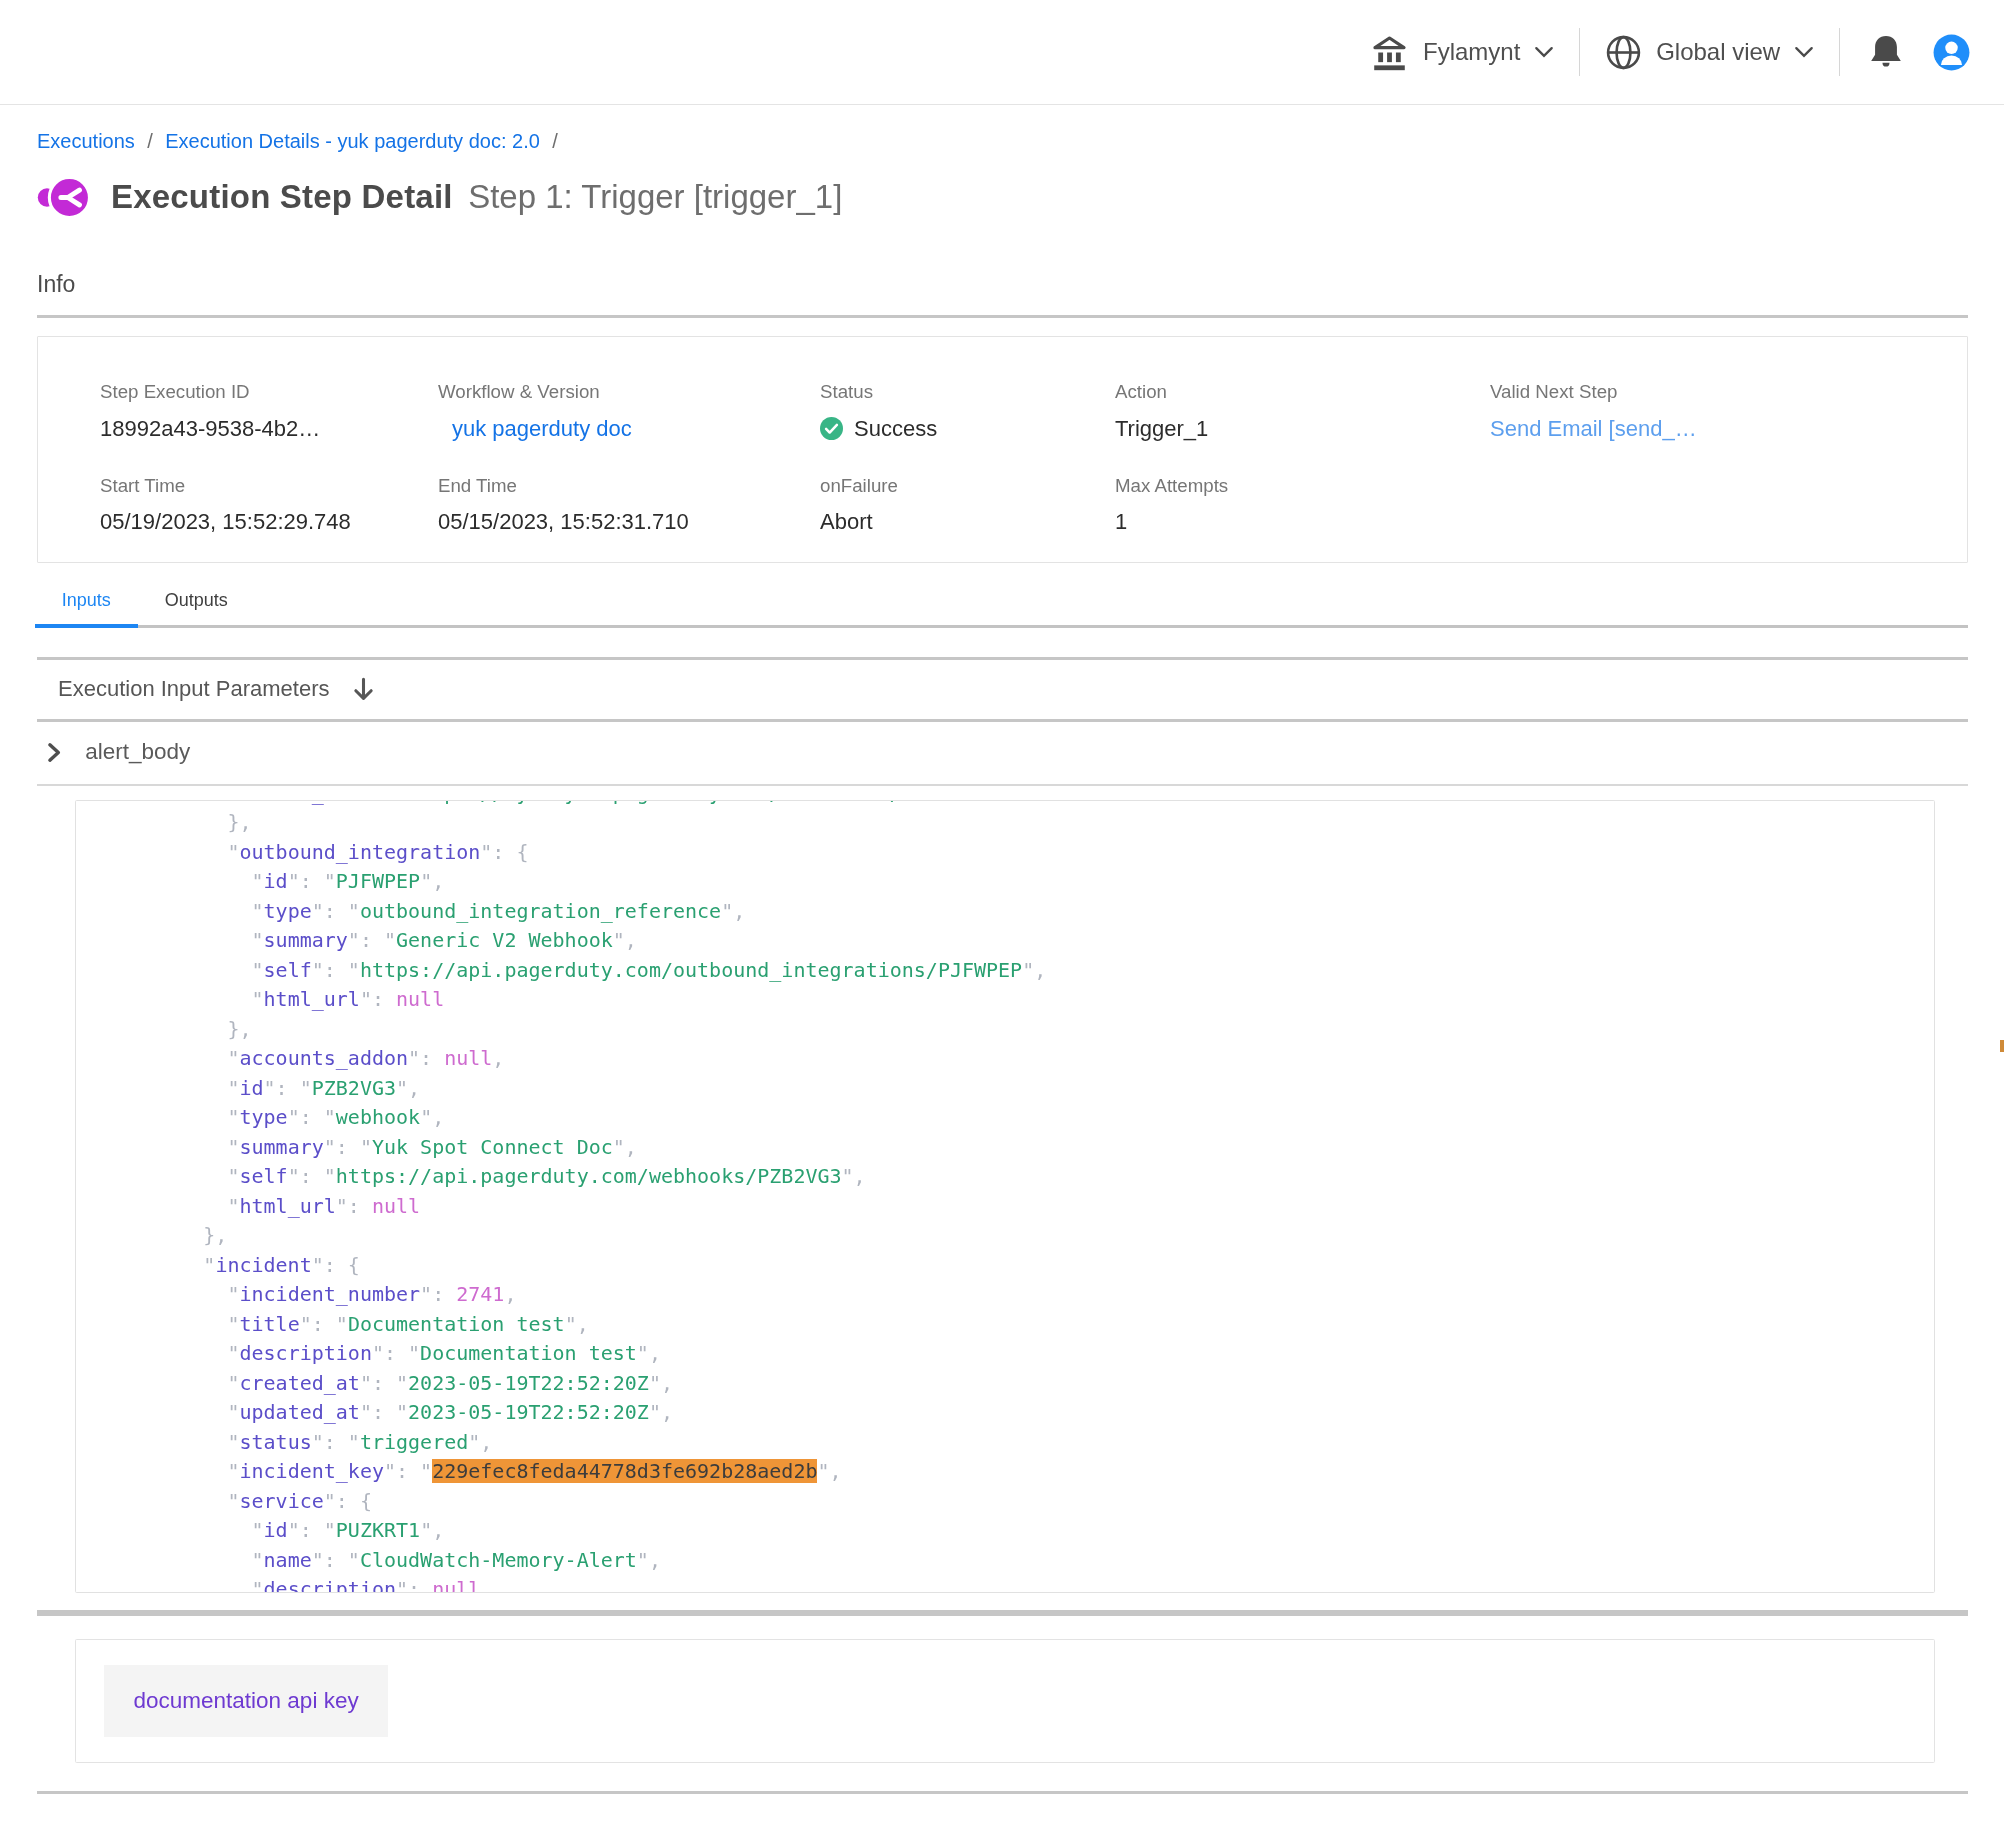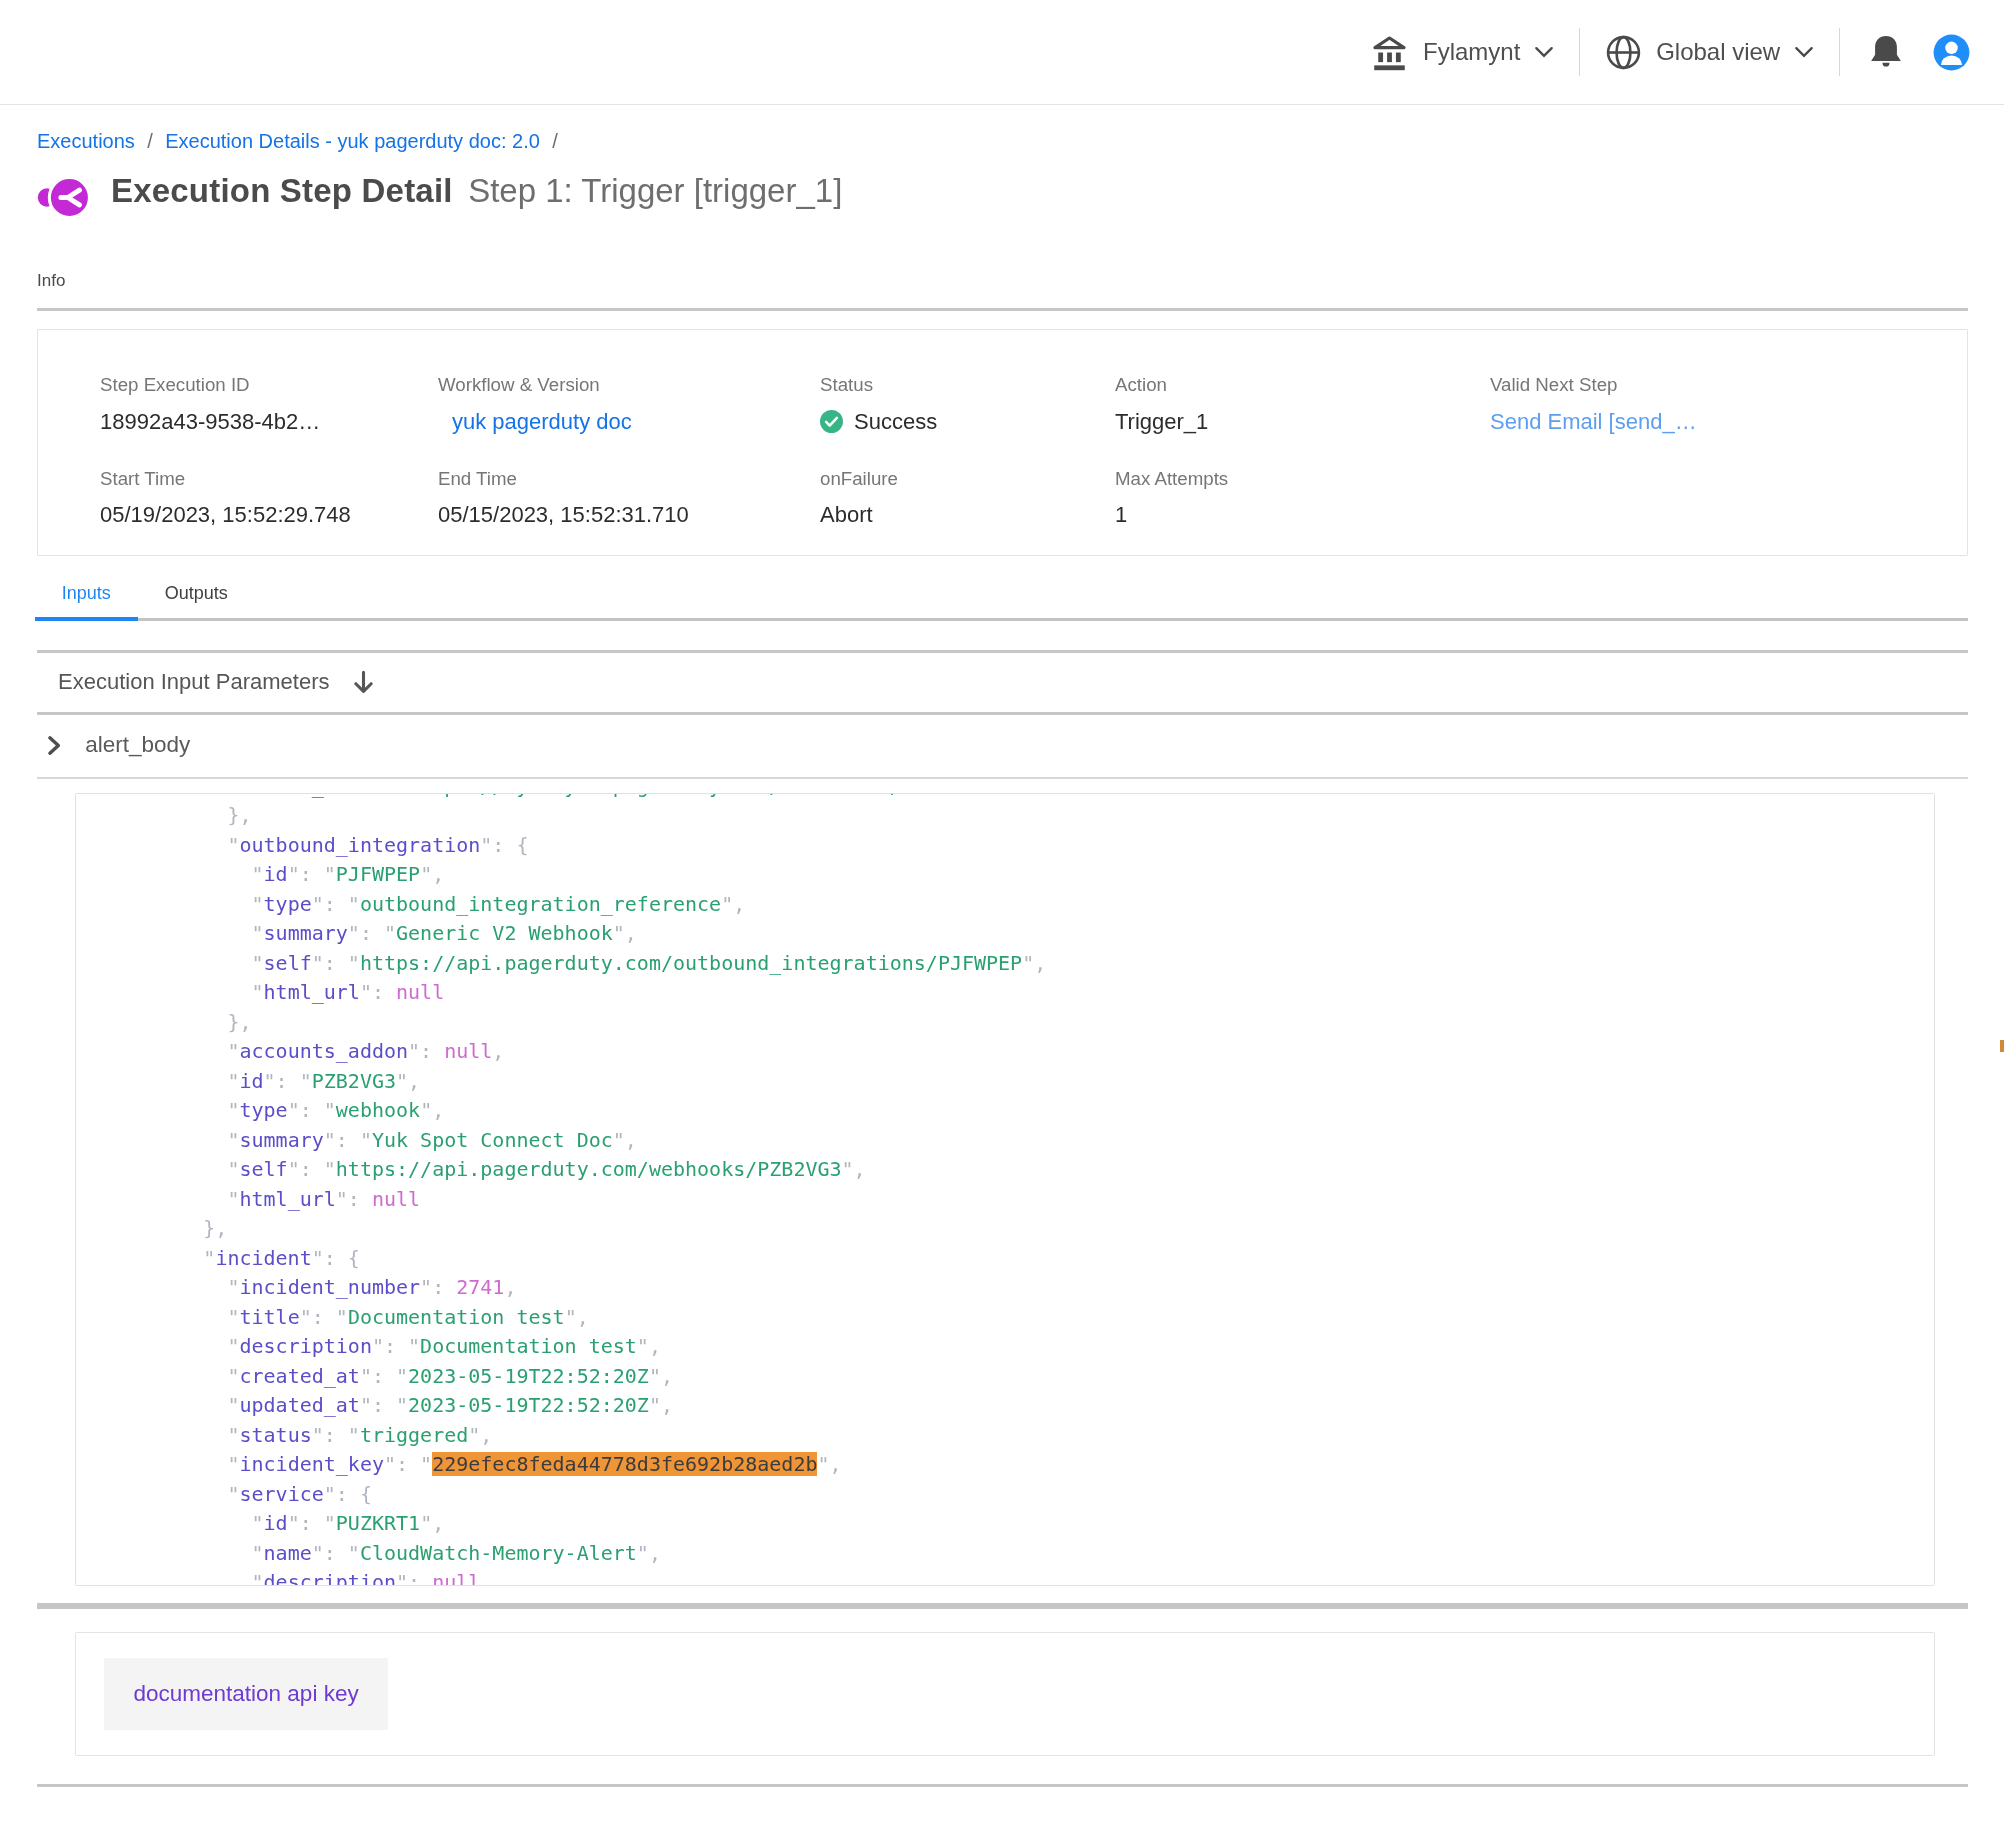--- a/index.html
+++ b/index.html
@@ -16,31 +16,31 @@
   }
   .nav-group { display:flex; align-items:center; gap:14px; cursor:pointer; padding:0 11px; }
   .nav-label { font-size:24px; color:#4f4f4f; }
   .vdiv { width:0.8px; height:48px; background:#d6d6d6; margin:0 14px; }
   .icon-btn { background:none; border:none; padding:0; margin:0 14px; cursor:pointer; display:flex; align-items:center; }
   
   main { padding:0 37px; }
   .breadcrumb { margin-top:25px; font-size:20px; display:flex; align-items:center; gap:12.4px; }
   .breadcrumb a { color:var(--accent-blue); text-decoration:none; }
   .crumb-sep { color:#6e6e6e; }
-  .title-row { margin-top:18.7px; display:flex; }
+  .title-row { margin-top:18.7px; display:flex; align-items:center; }
   .title-row h1 { font-size:33px; font-weight:700; color:#4b4b4b; margin:0 0 0 20px; letter-spacing:0.2px; }
   .subtitle { font-size:33px; color:#6e6e6e; margin-left:15.5px; font-weight:400; }
   .scope-select {
     margin-left:auto; margin-right:25px; width:320px; height:48px;
     border:1.6px solid #b1b1b1; border-radius:3.9px; display:flex; align-items:center;
     padding:0 22px; cursor:pointer; background:#fff;
   }
   .scope-select .val { font-size:21px; color:#4b4b4b; }
   .tri-down { margin-left:auto; width:0; height:0; border-left:8.5px solid transparent; border-right:8.5px solid transparent; border-top:10px solid #4a4a4a; }
-  .info-heading { margin:48px 0 0; font-size:17px; font-weight:400; color:#4b4b4b; }
+  .info-heading { margin:48px 0 0; font-size:23px; font-weight:400; color:#4b4b4b; }
   hr { border:none; margin:0; }
   hr.heavy { height:3.1px; background:#c6c6c6; }
   hr.light { height:1.6px; background:#d8d8d8; }
   .hr-info { margin-top:17px; }
   
   .card {
     margin-top:18.7px; border:0.8px solid #e3e3e3; border-radius:1px; background:#fff;
     padding:44px 47px 26.4px 62px;
   }
   .info-grid { display:grid; grid-template-columns:338px 382px 295px 375px 1fr; row-gap:33px; }

